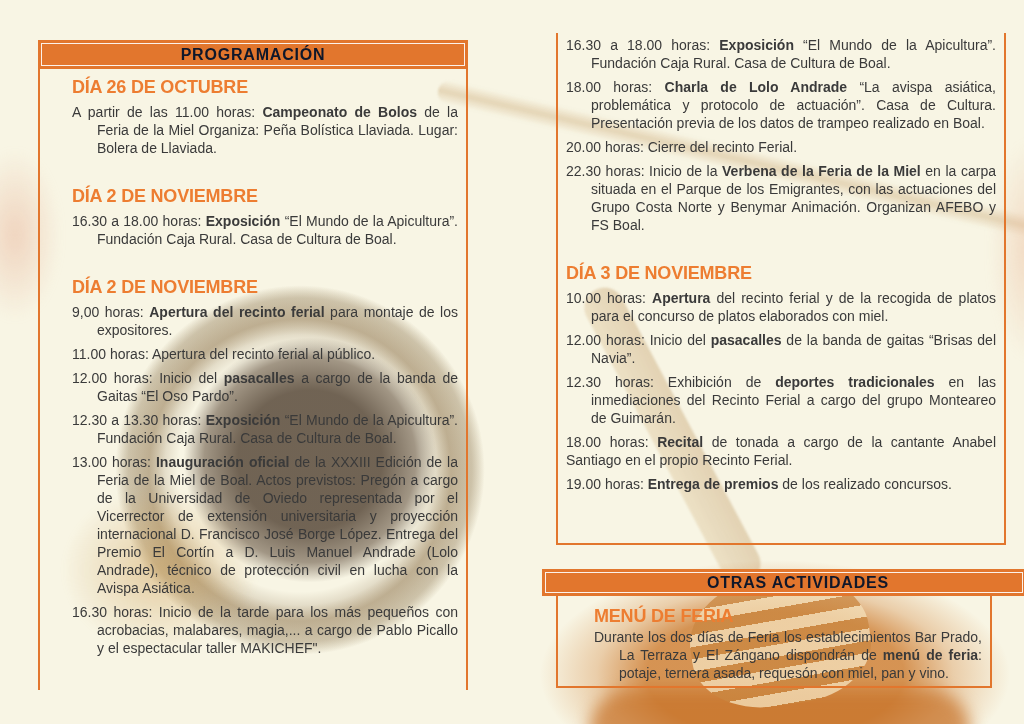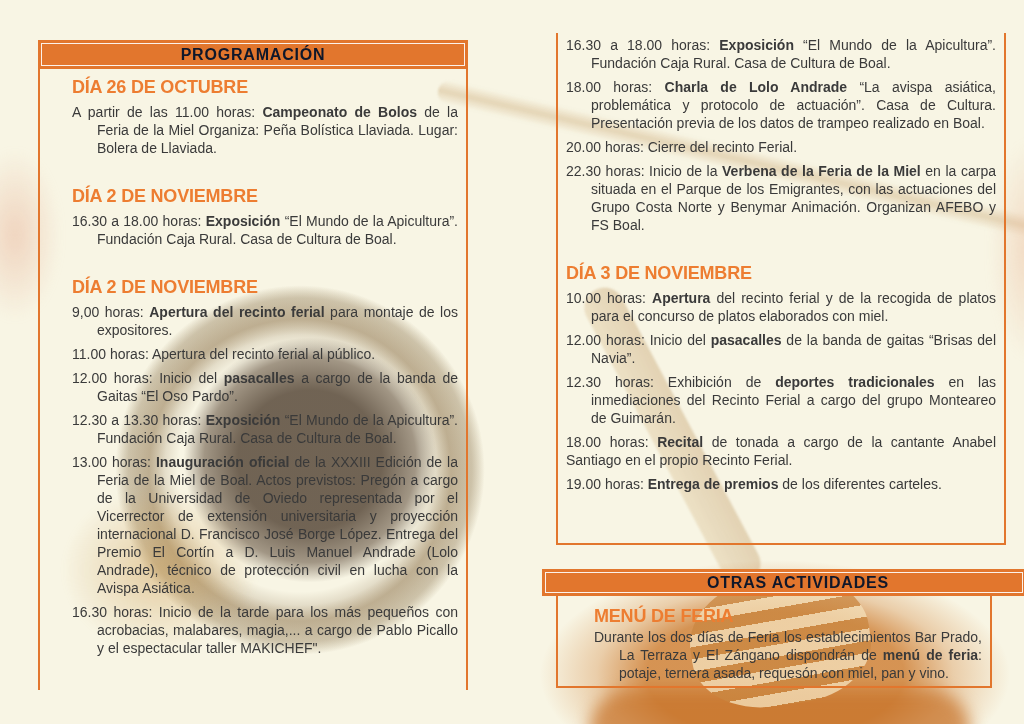--- a/index.html
+++ b/index.html
@@ -103,21 +103,21 @@
   <div class="col-body body-right-top">
       <p class="item"><span>16.30 a 18.00 horas: </span><strong>Exposición</strong><span> “El Mundo de la Apicultura”. Fundación Caja Rural. Casa de Cultura de Boal.</span></p>
       <p class="item"><span>18.00 horas: </span><strong>Charla de Lolo Andrade</strong><span> “La avispa asiática, problemática y protocolo de actuación”. Casa de Cultura. Presentación previa de los datos de trampeo realizado en Boal.</span></p>
       <p class="item"><span>20.00 horas: Cierre del recinto Ferial.</span></p>
       <p class="item"><span>22.30 horas: Inicio de la </span><strong>Verbena de la Feria de la Miel</strong><span> en la carpa situada en el Parque de los Emigrantes, con las actuaciones del Grupo Costa Norte y Benymar Animación. Organizan AFEBO y FS Boal.</span></p>
       <h2 class="day">DÍA 3 DE NOVIEMBRE</h2>
       <p class="item"><span>10.00 horas: </span><strong>Apertura</strong><span> del recinto ferial y de la recogida de platos para el concurso de platos elaborados con miel.</span></p>
       <p class="item"><span>12.00 horas: Inicio del </span><strong>pasacalles</strong><span> de la banda de gaitas “Brisas del Navia”.</span></p>
       <p class="item"><span>12.30 horas: Exhibición de </span><strong>deportes tradicionales</strong><span> en las inmediaciones del Recinto Ferial a cargo del grupo Monteareo de Guimarán.</span></p>
       <p class="item flat"><span>18.00 horas: </span><strong>Recital</strong><span> de tonada a cargo de la cantante Anabel Santiago en el propio Recinto Ferial.</span></p>
-      <p class="item"><span>19.00 horas: </span><strong>Entrega de premios</strong><span> de los diferentes carteles.</span></p>
+      <p class="item"><span>19.00 horas: </span><strong>Entrega de premios</strong><span> de los realizado concursos.</span></p>
     </div>
 
   <div class="col-header header-otras">
     <span class="inner-line"></span>
     <span class="bar-title">OTRAS ACTIVIDADES</span>
   </div>
   <div class="col-body body-otras">
     <h2 class="day">MENÚ DE FERIA</h2>
     <div>
         <p class="item"><span>Durante los dos días de Feria los establecimientos Bar Prado, La Terraza y El Zángano dispondrán de </span><strong>menú de feria</strong><span>: potaje, ternera asada, requesón con miel, pan y vino.</span></p>

